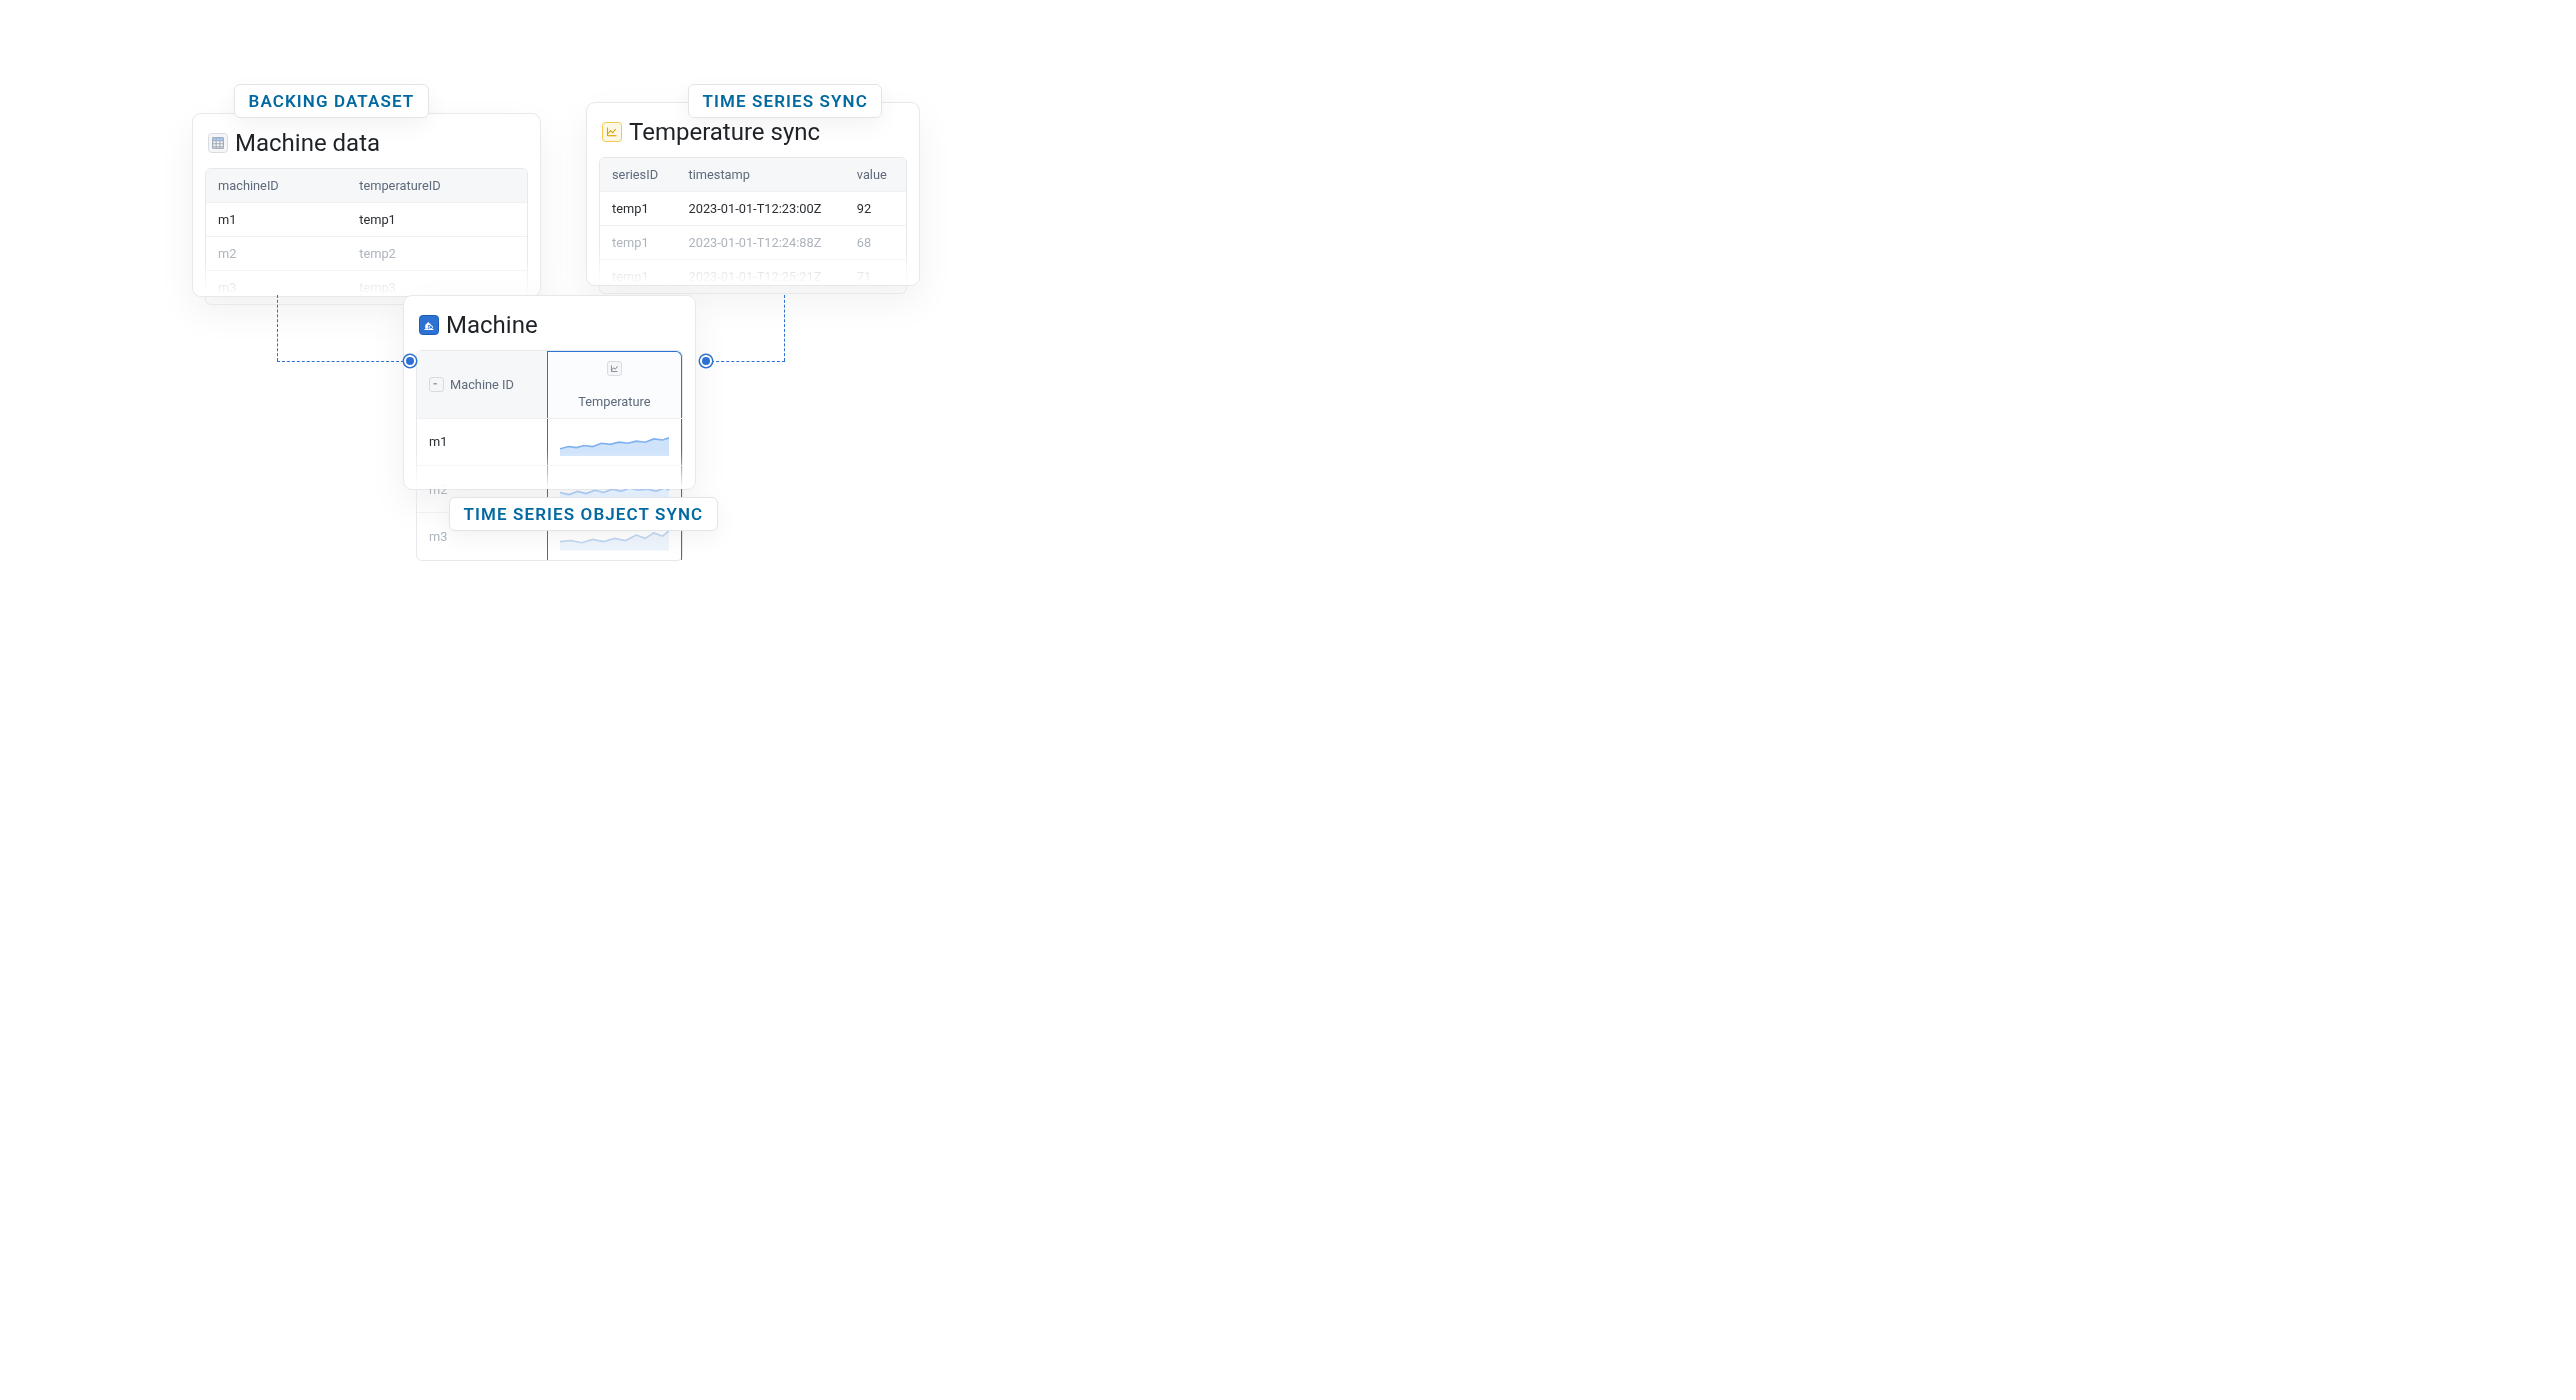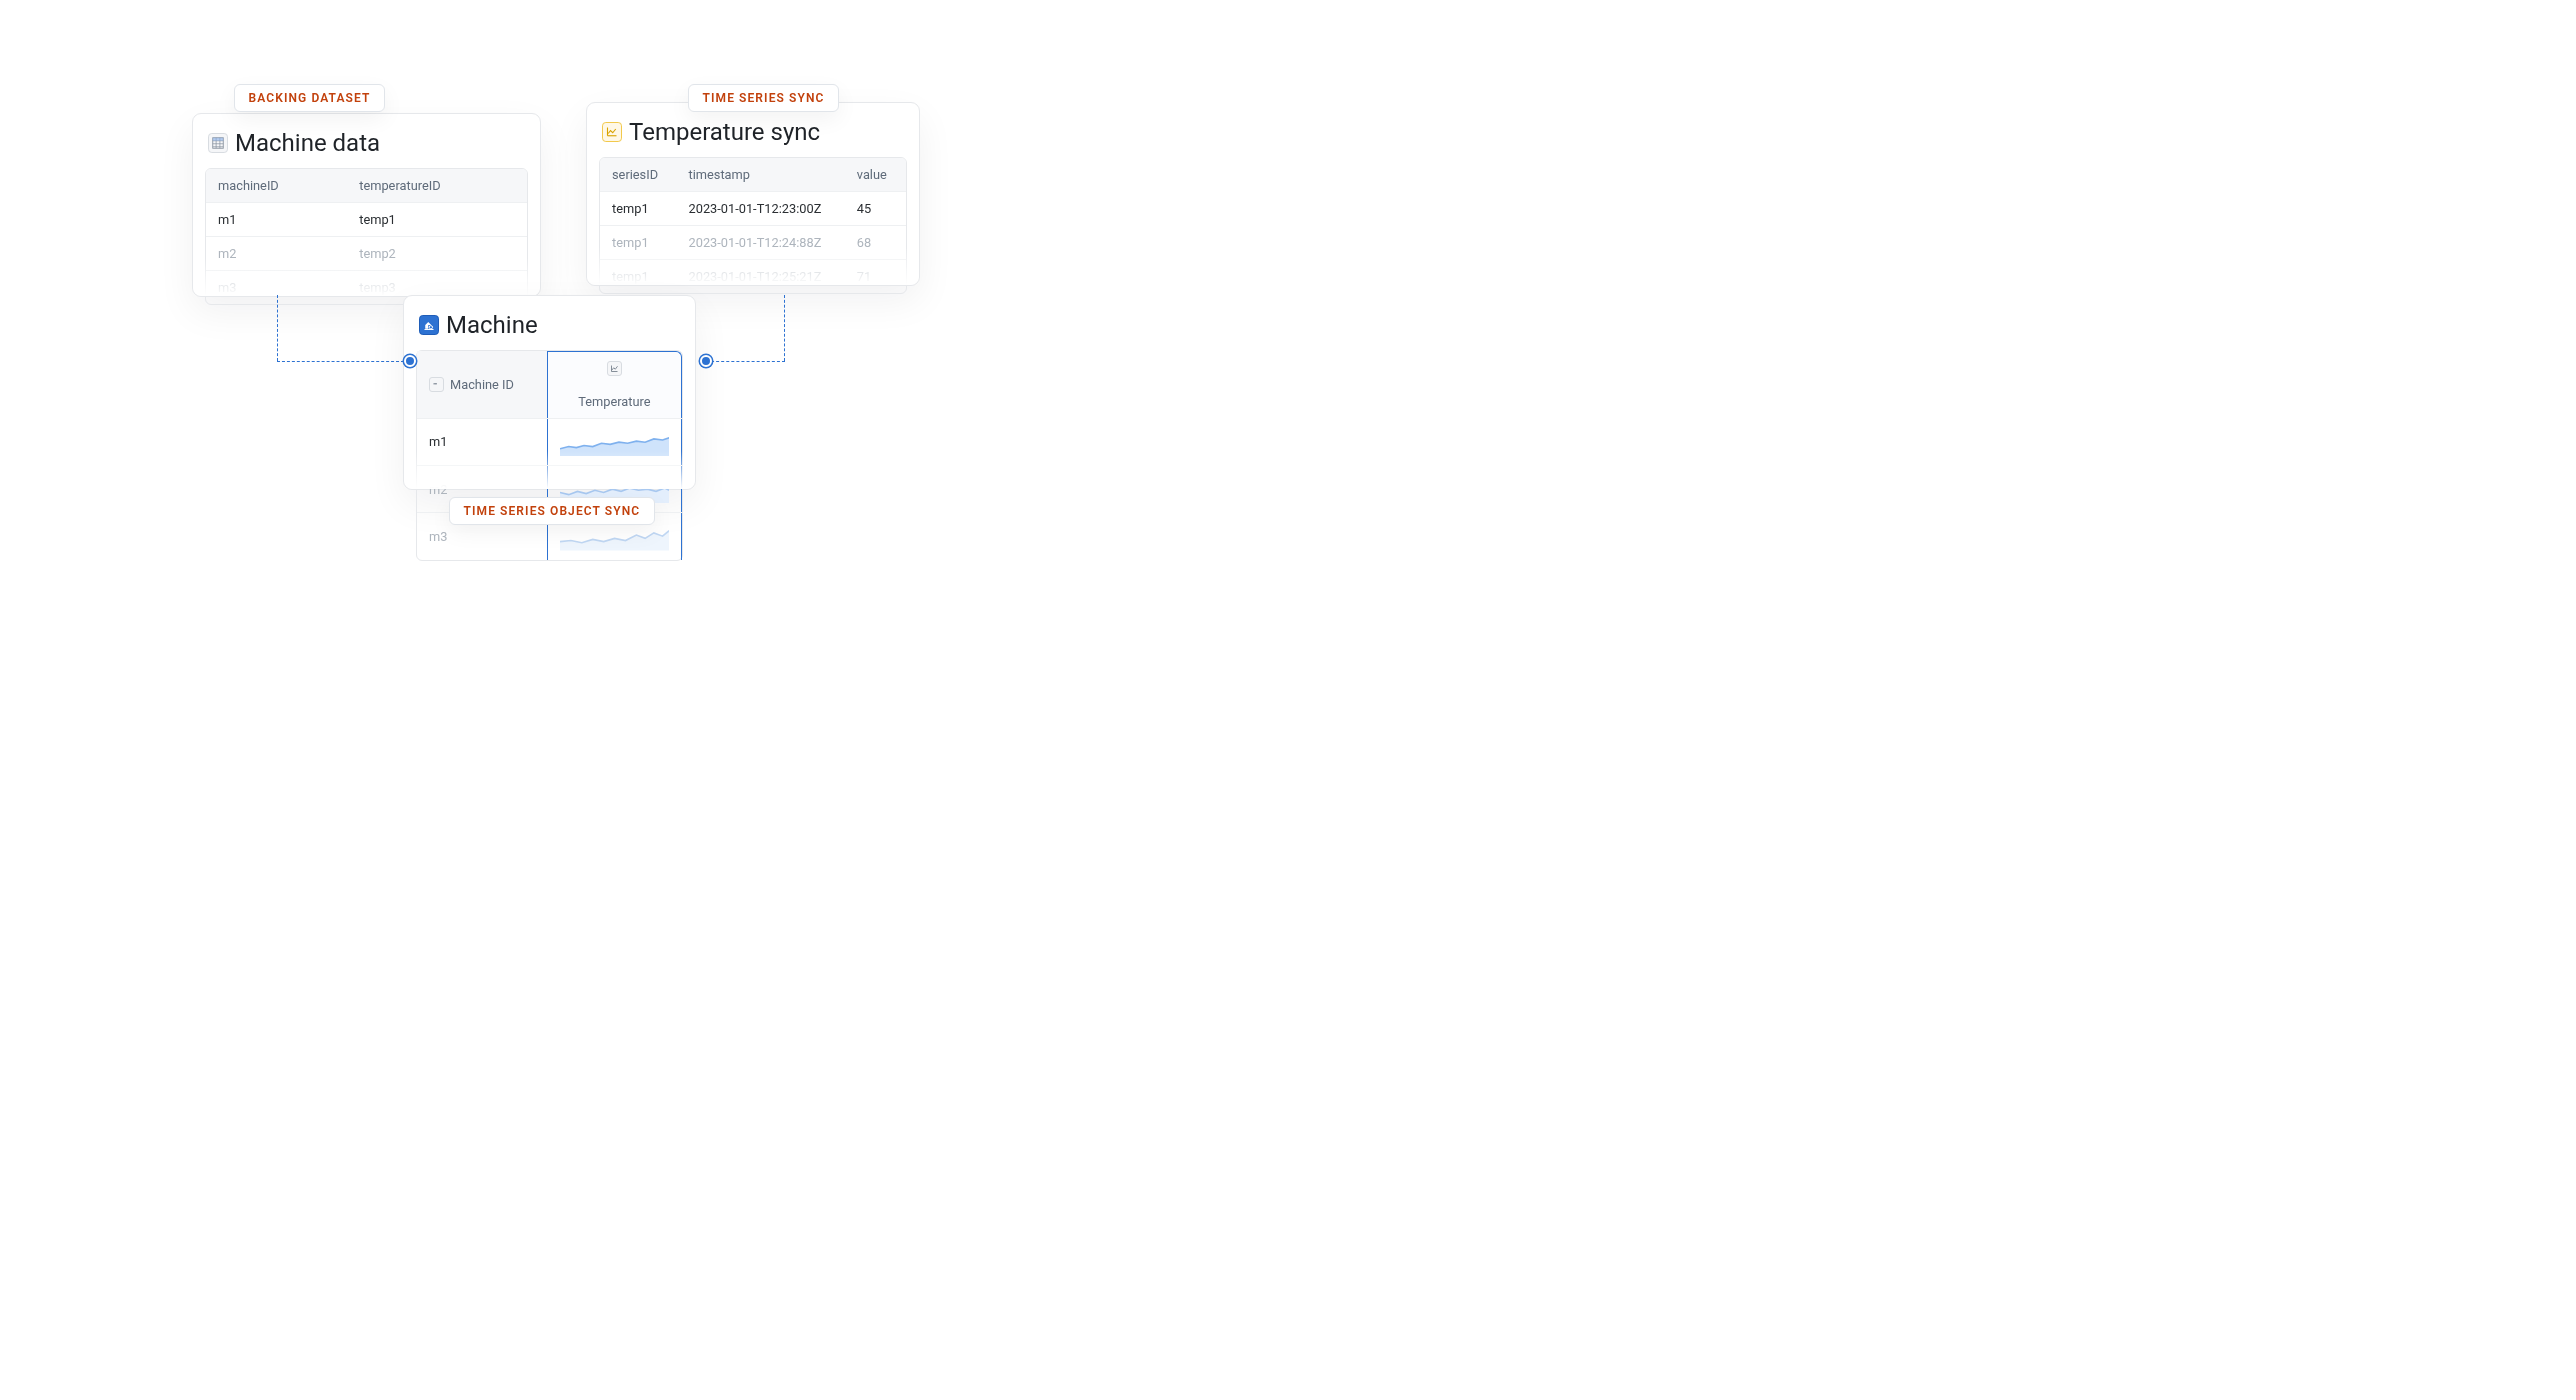--- a/index.html
+++ b/index.html
@@ -13,24 +13,24 @@
   }
   .canvas { position: relative; width: 100%; height: 100%; }
 
   
   .pill {
     position: absolute;
     background: #ffffff;
     border: 0.8px solid #e1e5ea;
     border-radius: 6px;
     padding: 6px 13.5px;
-    font-size: 12px;
+    font-size: 17px;
     font-weight: 600;
     letter-spacing: 1.1px;
-    color: #c2410c;
+    color: #0369a1;
     box-shadow: 0 7.5px 22.5px rgba(16,22,26,0.05);
     z-index: 40;
     white-space: nowrap;
   }
 
   
   .card {
     position: absolute;
     background: #ffffff;
     border: 0.8px solid #e6e8eb;
@@ -165,21 +165,21 @@
     </div>
     <div class="grid sy">
       <div class="row head">
         <div class="cell c1">seriesID</div>
         <div class="cell c2">timestamp</div>
         <div class="cell c3">value</div>
       </div>
       <div class="row">
         <div class="cell c1">temp1</div>
         <div class="cell c2">2023-01-01-T12:23:00Z</div>
-        <div class="cell c3">45</div>
+        <div class="cell c3">92</div>
       </div>
       <div class="row muted">
         <div class="cell c1">temp1</div>
         <div class="cell c2">2023-01-01-T12:24:88Z</div>
         <div class="cell c3">68</div>
       </div>
       <div class="row muted">
         <div class="cell c1">temp1</div>
         <div class="cell c2">2023-01-01-T12:25:21Z</div>
         <div class="cell c3">71</div>

